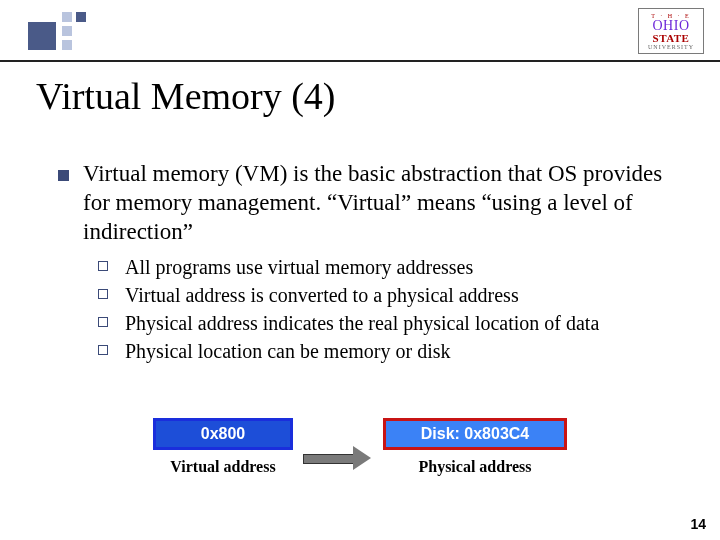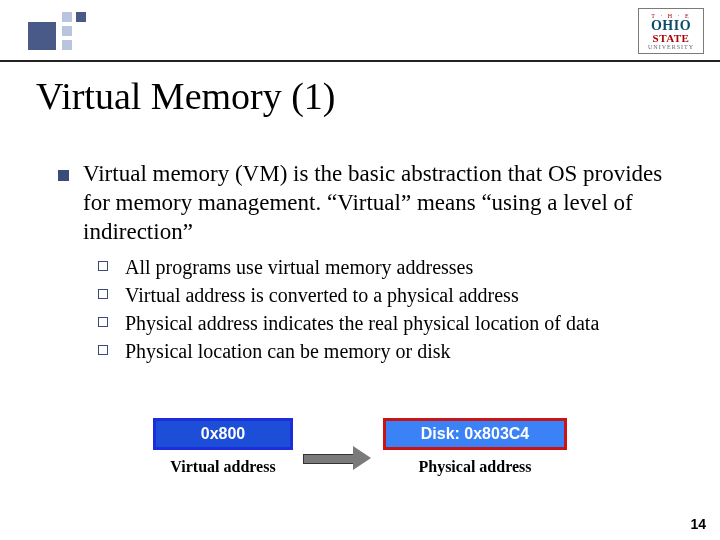--- a/index.html
+++ b/index.html
@@ -46,21 +46,21 @@
     background: #fff;
     box-sizing: border-box;
     display: flex;
     flex-direction: column;
     align-items: center;
     justify-content: center;
     font-family: Georgia, "Times New Roman", serif;
     line-height: 1;
   }
   .logo .the  { font-size: 6px; letter-spacing: 2px; color:#a00;}
-  .logo .ohio { font-size: 14px; font-weight: bold; color:#0c4a6e; letter-spacing: 0.5px;}
+  .logo .ohio { font-size: 14px; font-weight: normal; color:#6d28d9; letter-spacing: 0.5px;}
   .logo .state{ font-size: 11px; font-weight: bold; color:#a00; letter-spacing: 0.5px;}
   .logo .univ { font-size: 6px; letter-spacing: 1px; color:#666;}
   .title {
     position: absolute;
     top: 74px;
     left: 36px;
     font-size: 38px;
     font-family: "Times New Roman", Times, serif;
   }
   .rule {
@@ -222,21 +222,21 @@
 
   <div class="logo">
     <div class="the">T · H · E</div>
     <div class="ohio">OHIO</div>
     <div class="state">STATE</div>
     <div class="univ">UNIVERSITY</div>
   </div>
 
   <div class="rule"></div>
 
-  <div class="title">Virtual Memory (1)</div>
+  <div class="title">Virtual Memory (4)</div>
 
   <div class="body">
     <div class="bullet-l1">
       <div class="mark"></div>
       <div class="text">Virtual memory (VM) is the basic abstraction that OS provides for memory management. “Virtual” means “using a level of indirection”</div>
     </div>
     <div class="sub">
       <div class="bullet-l2">
         <div class="mark"></div>
         <div class="text">All programs use virtual memory addresses</div>

